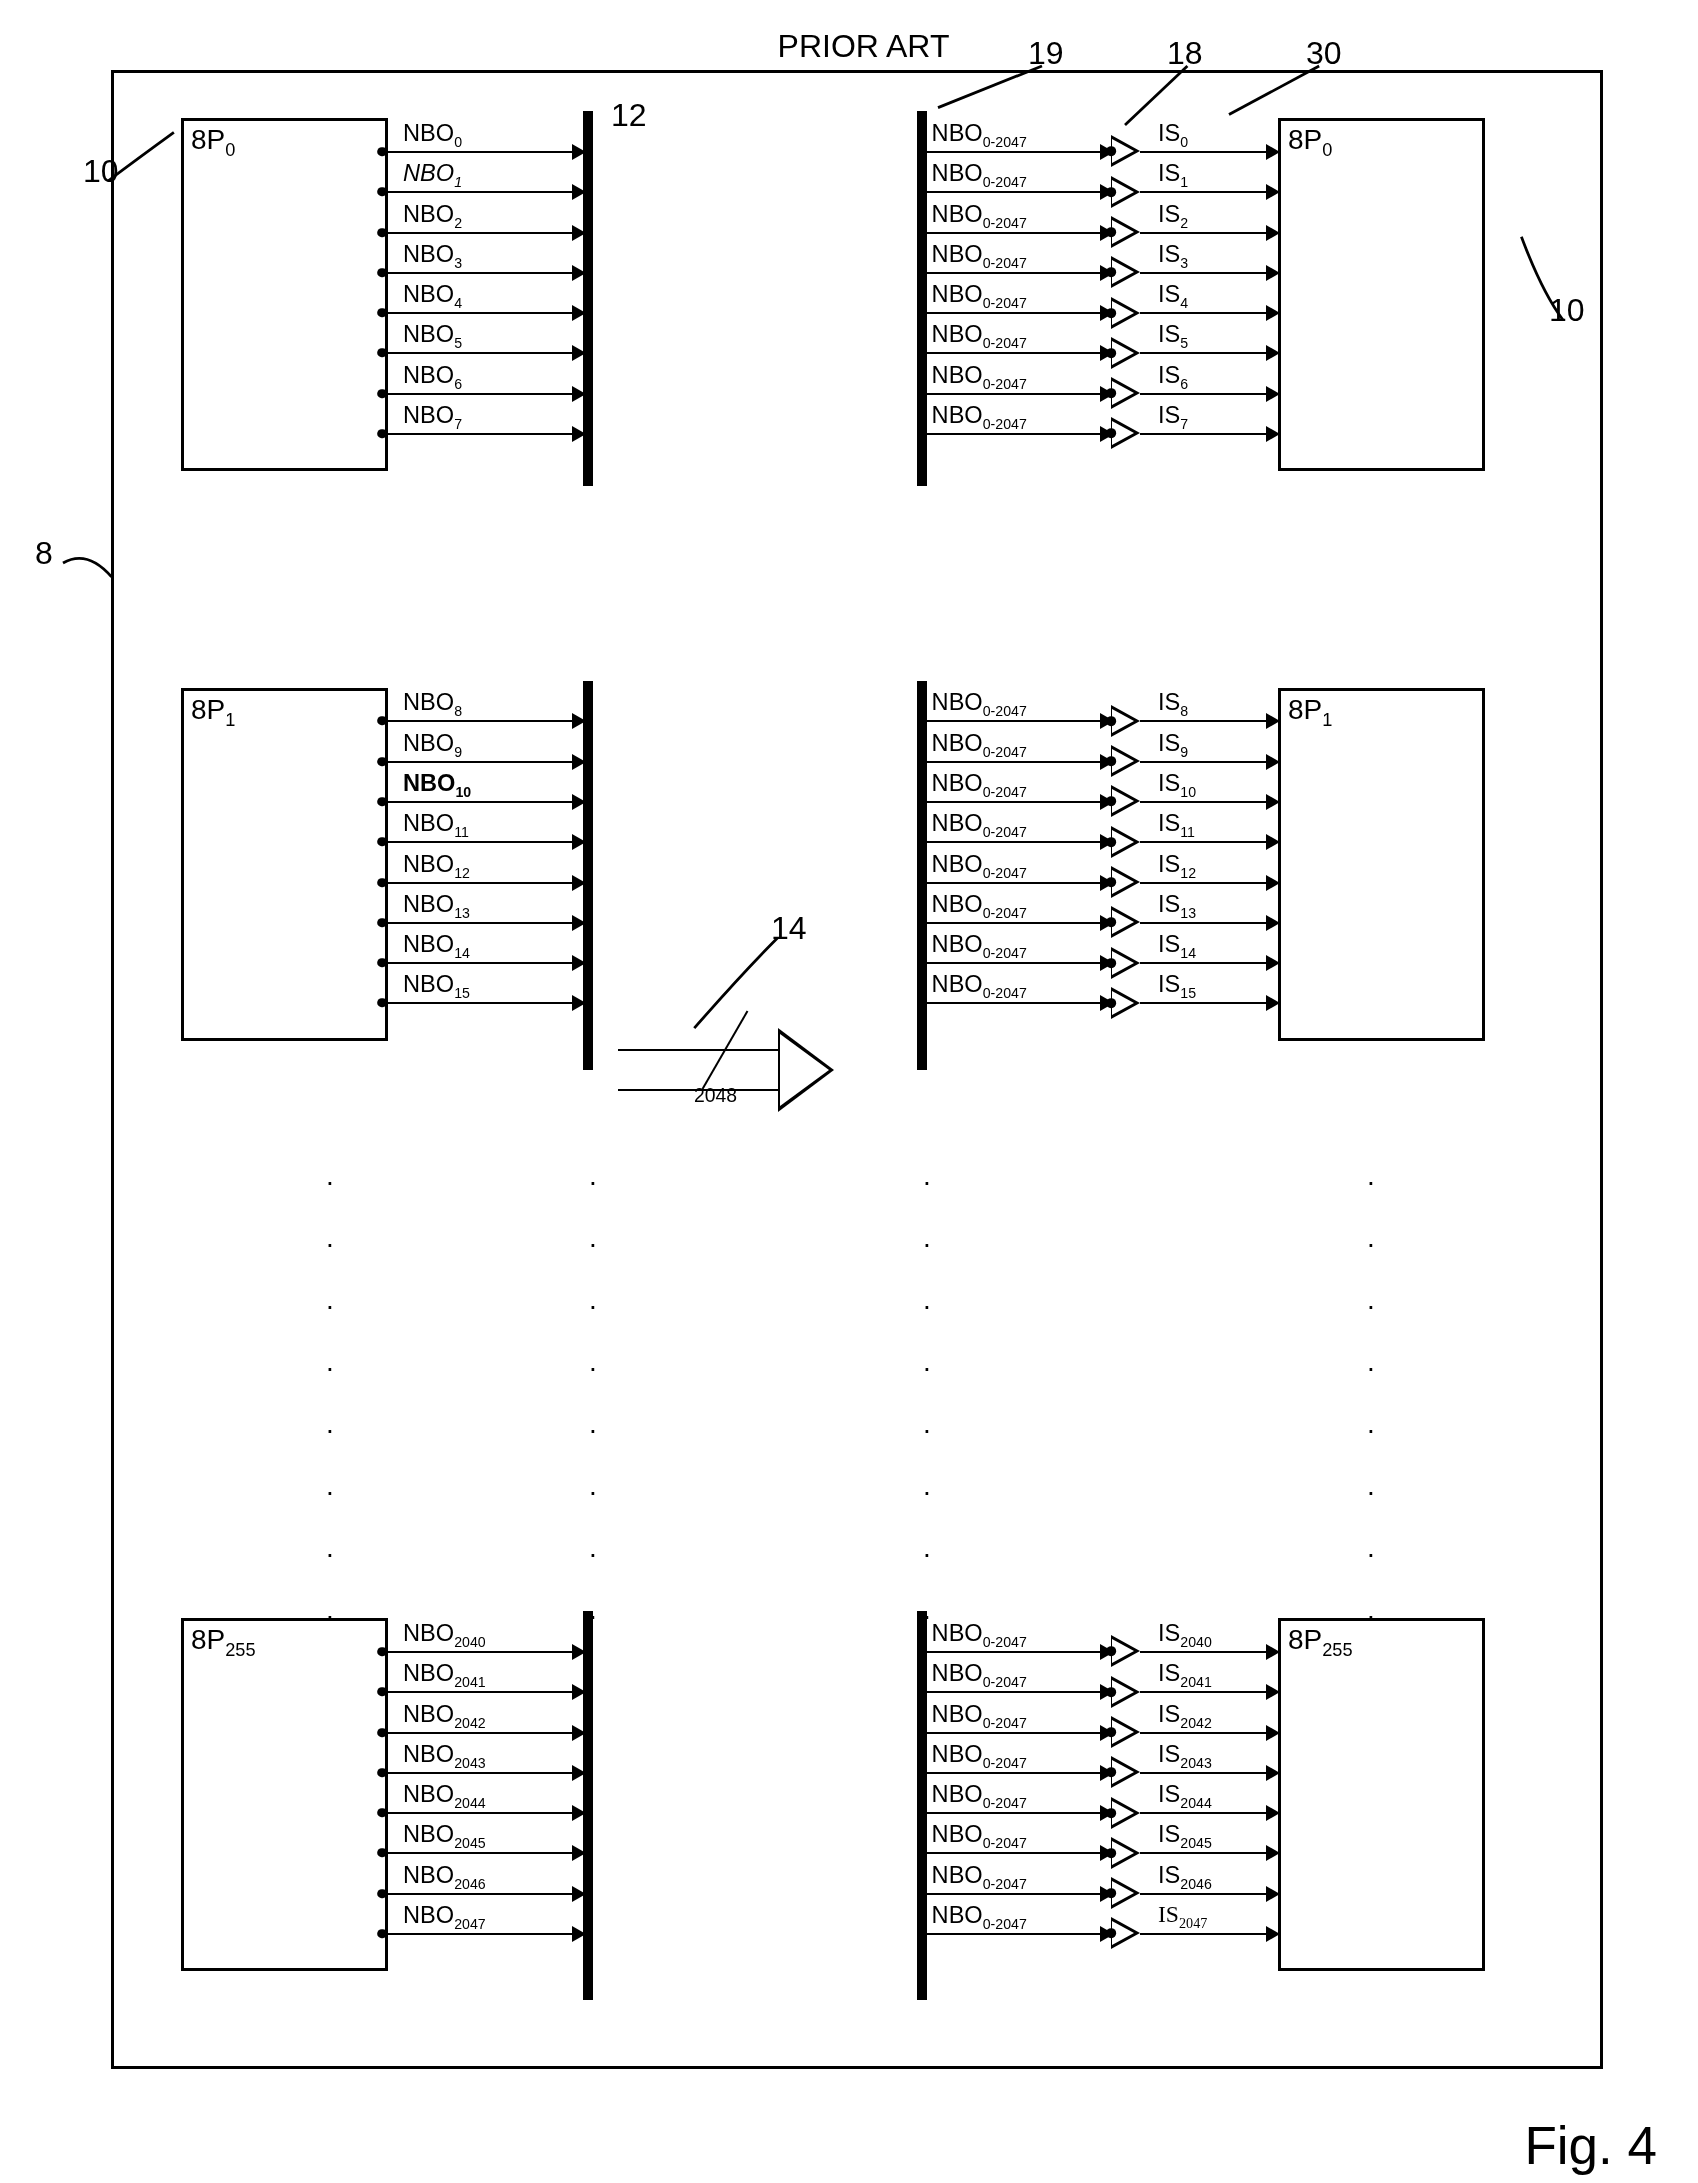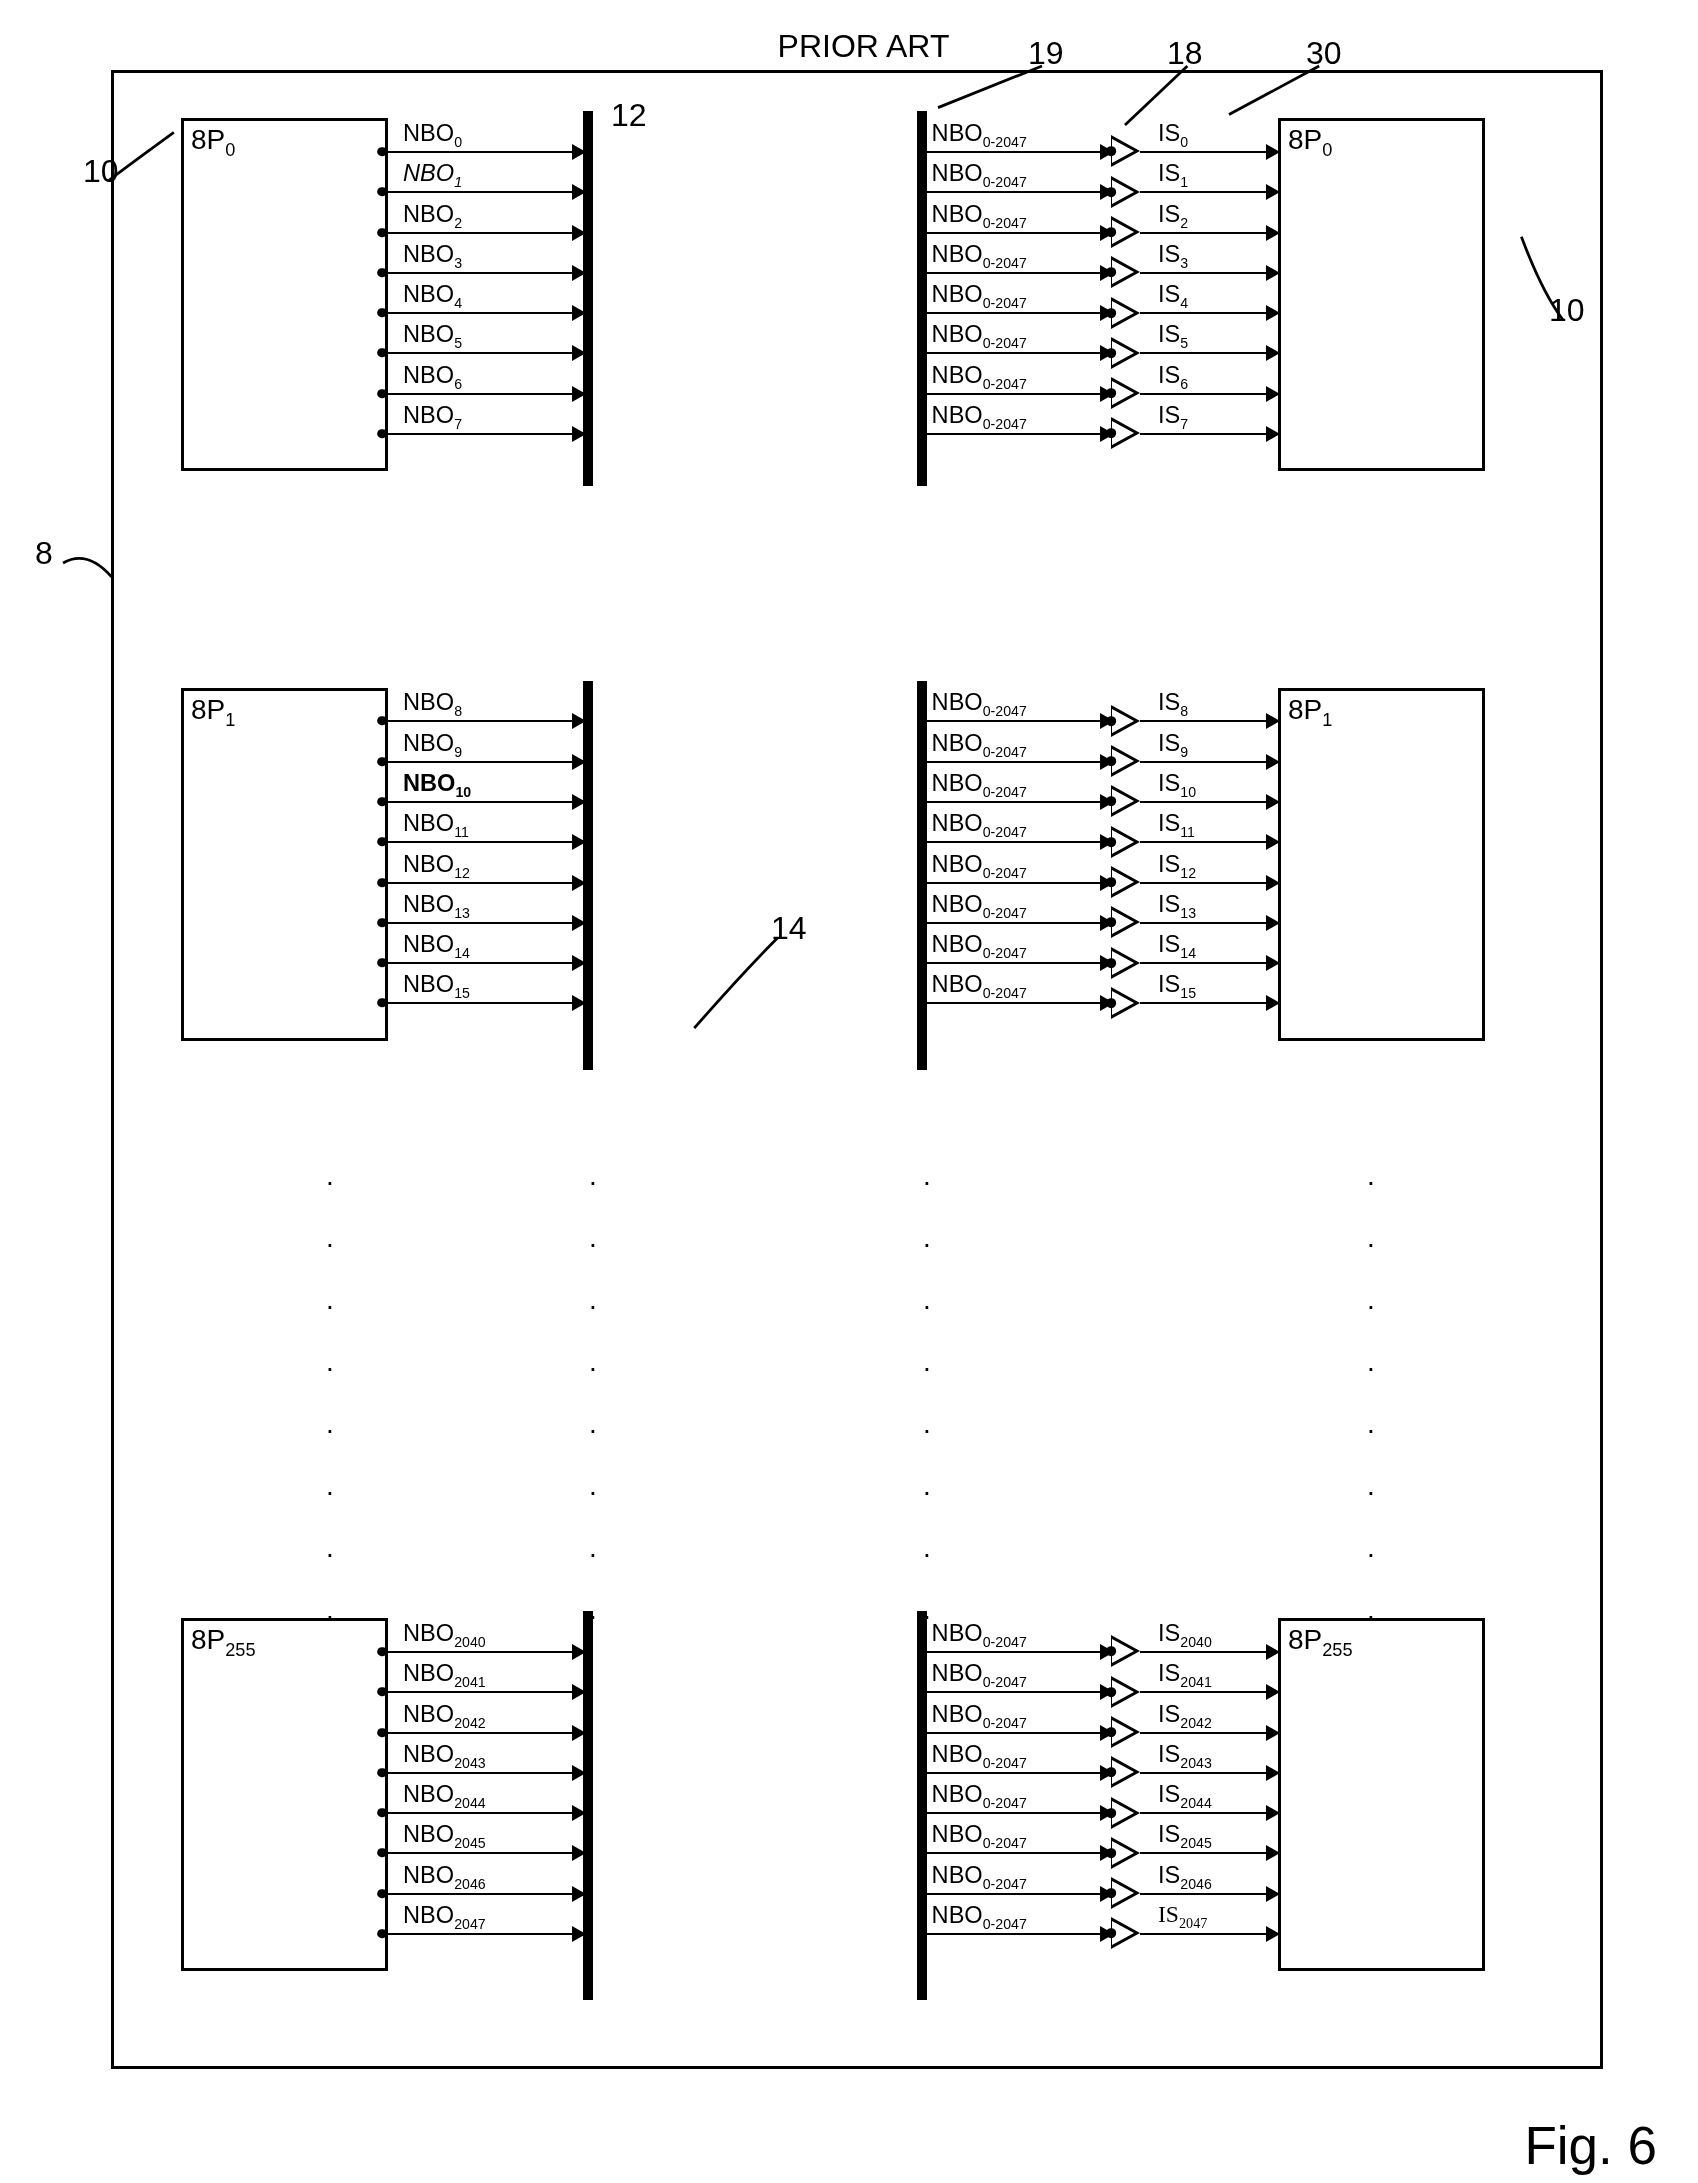--- a/index.html
+++ b/index.html
@@ -230,20 +230,26 @@
   </div>
 
   <div class="vbar" style="left:569px; top:97px;  height:375px;"></div>
   <div class="vbar" style="left:569px; top:667px;  height:389px;"></div>
   <div class="vbar" style="left:569px; top:1597px; height:389px;"></div>
 
   <div class="vbar" style="left:903px; top:97px;  height:375px;"></div>
   <div class="vbar" style="left:903px; top:667px;  height:389px;"></div>
   <div class="vbar" style="left:903px; top:1597px; height:389px;"></div>
 
+  <div class="big-arrow" style="left:604px; top:1014px;">
+    <div class="shaft"></div>
+    <div class="head"></div>
+    <div class="slash"></div>
+    <div class="count">2048</div>
+  </div>
 
   <div id="left-groups">
       <div class="block" style="left: 167px; top: 104px;">
         <div class="lbl"><span>8P<sub>0</sub></span></div>
       </div>
       <div class="signal-row" style="left: 368px; top: 118px; width: 201px;">
         <div class="wire" style="width: 100%;">
           <div class="wire-lbl" style="left: 21px;"><span>NBO<sub>0</sub></span></div>
         </div>
         <div class="dot" style="left: 0px;"></div>
@@ -764,15 +770,15 @@
         </div>
         <div class="arrow-r" style="right: -2.8px;"></div>
       </div>
     </div>
 
   <div class="vdots" style="left:306px;  top:1146px;">. . . . . . . .</div>
   <div class="vdots" style="left:569px;  top:1146px;">. . . . . . . .</div>
   <div class="vdots" style="left:903px; top:1146px;">. . . . . . . .</div>
   <div class="vdots" style="left:1347px; top:1146px;">. . . . . . . .</div>
 
-  <div class="fig">Fig. 6</div>
+  <div class="fig">Fig. 4</div>
 </div>
 
 
 </body></html>

